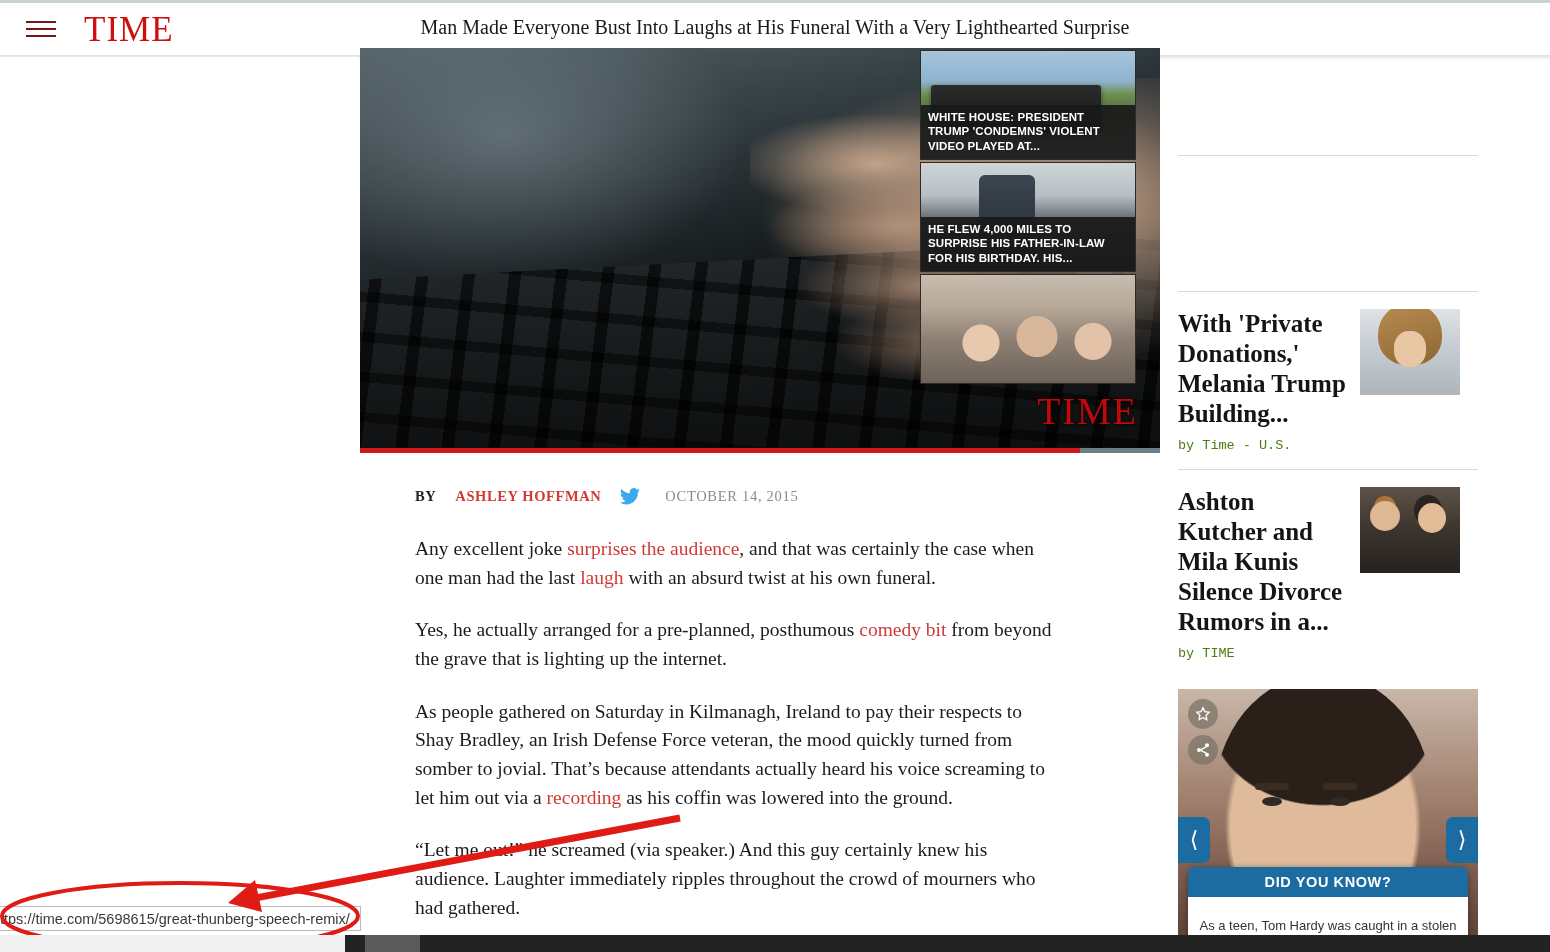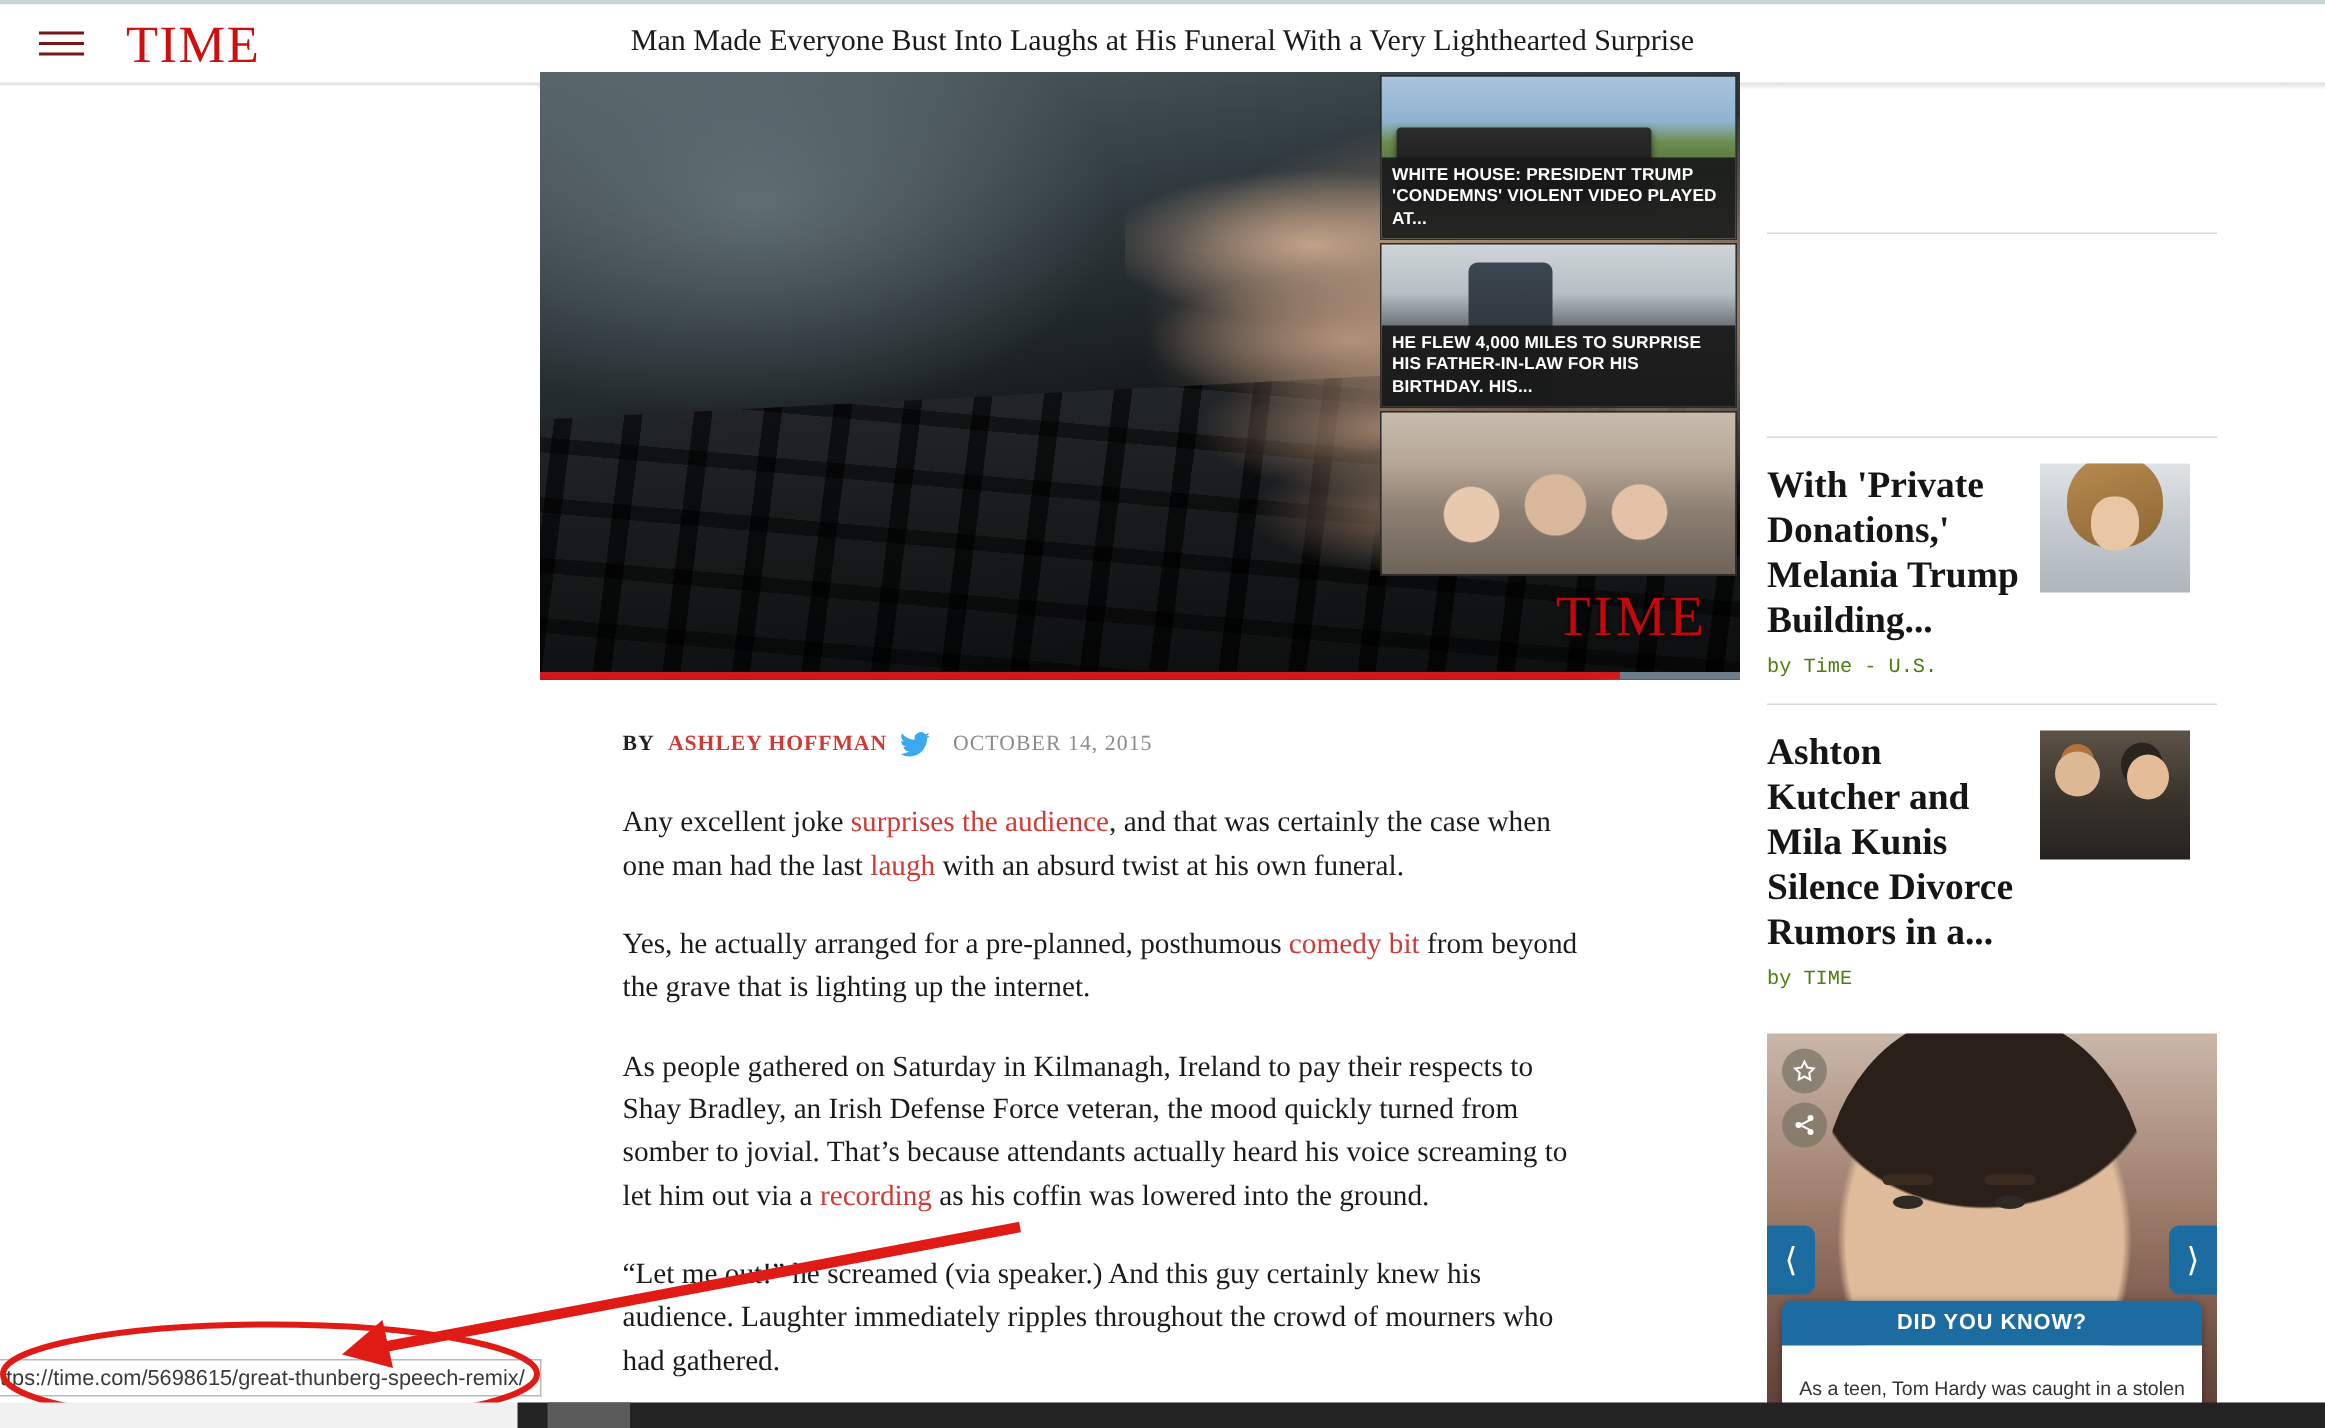--- a/index.html
+++ b/index.html
@@ -75,21 +75,21 @@
   .time-watermark {
     position:absolute; right:22px; bottom:20px;
     font-family:"Liberation Serif", serif; font-size:38px; letter-spacing:2px;
     color:#c2080c; text-shadow:0 1px 3px rgba(0,0,0,0.8);
   }
   .progressbar { position:absolute; left:0; bottom:0; width:800px; height:5px; background:#6e7e88; }
   .progressbar > i { display:block; height:5px; width:90%; background:#d0191c; }
 
   
   .playlist { position:absolute; right:0; top:2px; width:240px; }
-  .pl-item { position:relative; width:238px; height:110px; margin-bottom:2px; border:1px solid #2b2b2b; overflow:hidden; cursor:pointer; }
+  .pl-item { position:relative; width:216px; height:110px; margin-bottom:2px; border:1px solid #2b2b2b; overflow:hidden; cursor:pointer; }
   .pl-thumb { position:absolute; inset:0; }
   .pl-1 { background:
       linear-gradient(180deg, #a8c4dc 0%, #8fb3cf 28%, #6f8f52 40%, #4f6c3b 58%, #7f8f6f 78%, #9aa389 100%); }
   .pl-1::after { content:""; position:absolute; left:10px; top:34px; width:170px; height:48px;
       background:linear-gradient(180deg,#2c2c2c,#141414); border-radius:3px; box-shadow:0 2px 5px rgba(0,0,0,.5); }
   .pl-2 { background:
       linear-gradient(180deg, #cfd5d8 0%, #b6bfc4 30%, #5c6168 55%, #2e3338 100%); }
   .pl-2::after { content:""; position:absolute; left:58px; top:12px; width:56px; height:92px;
       background:linear-gradient(180deg,#3c4650,#22282e); border-radius:6px 6px 0 0; }
   .pl-3 { background:
@@ -101,21 +101,21 @@
         radial-gradient(circle at 76% 58%, #e3c2a7 0 18px, rgba(0,0,0,0) 19px);
   }
   .pl-cap {
     position:absolute; left:0; right:0; bottom:0;
     background:rgba(25,25,25,0.92); color:#fff;
     font-size:11.5px; font-weight:bold; line-height:1.25;
     padding:5px 7px 6px 7px; letter-spacing:0.1px;
   }
 
   
-  .byline { display:flex; align-items:center; margin:35px 0 0 55px; gap:9px; }
+  .byline { display:flex; align-items:center; margin:35px 0 0 55px; gap:19px; }
   .by-lbl { font-family:"Liberation Serif", serif; font-size:14.5px; letter-spacing:0.6px; color:#222; font-weight:bold; }
   .by-author { font-family:"Liberation Serif", serif; font-size:14.5px; letter-spacing:0.6px;
                color:#d03a36; font-weight:bold; cursor:pointer; }
   .tw-icon { width:20px; height:17px; cursor:pointer; }
   .by-date { font-family:"Liberation Serif", serif; font-size:14.5px; letter-spacing:0.7px; color:#8b8b8b; margin-left:6px; }
 
   
   .body-copy { margin:30px 0 0 55px; width:650px; font-family:"Liberation Serif", serif;
                font-size:19.5px; line-height:1.47; color:#1b1b1b; }
   .body-copy p { margin-bottom:24px; }

